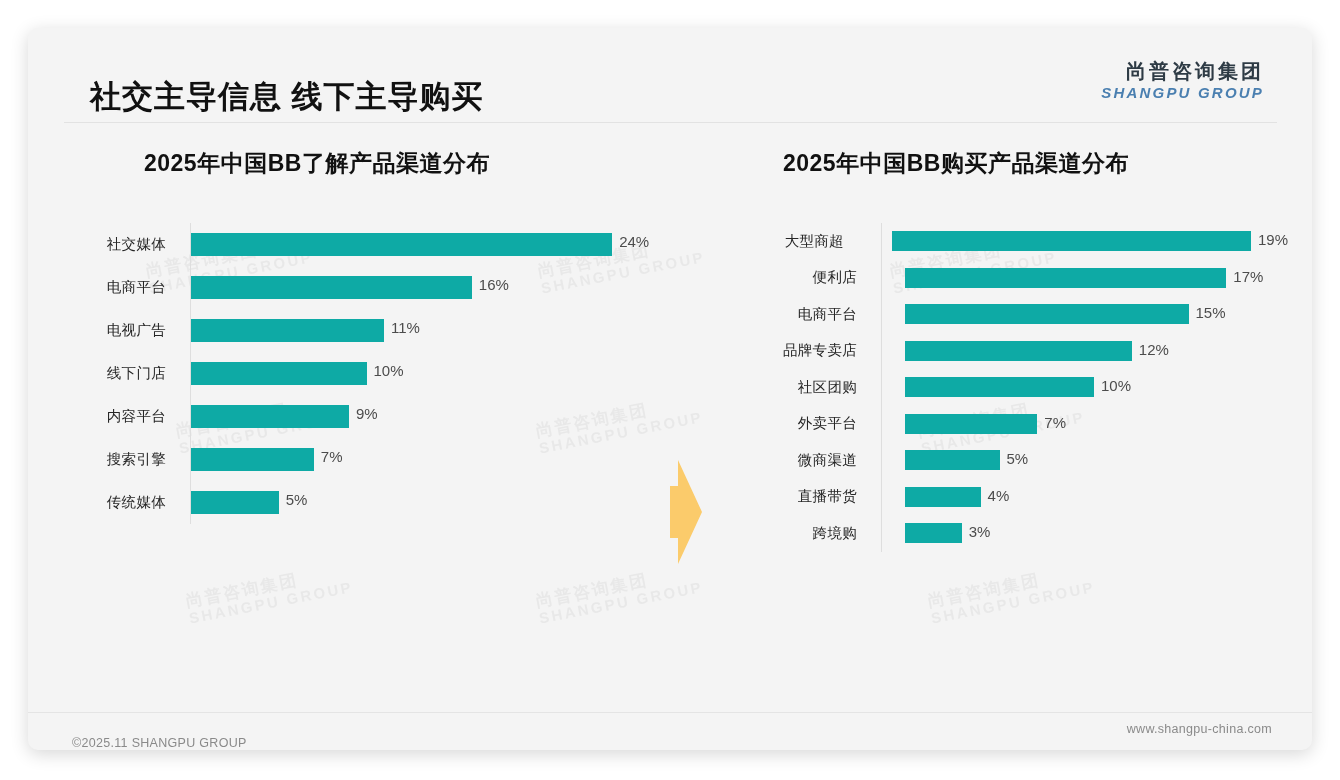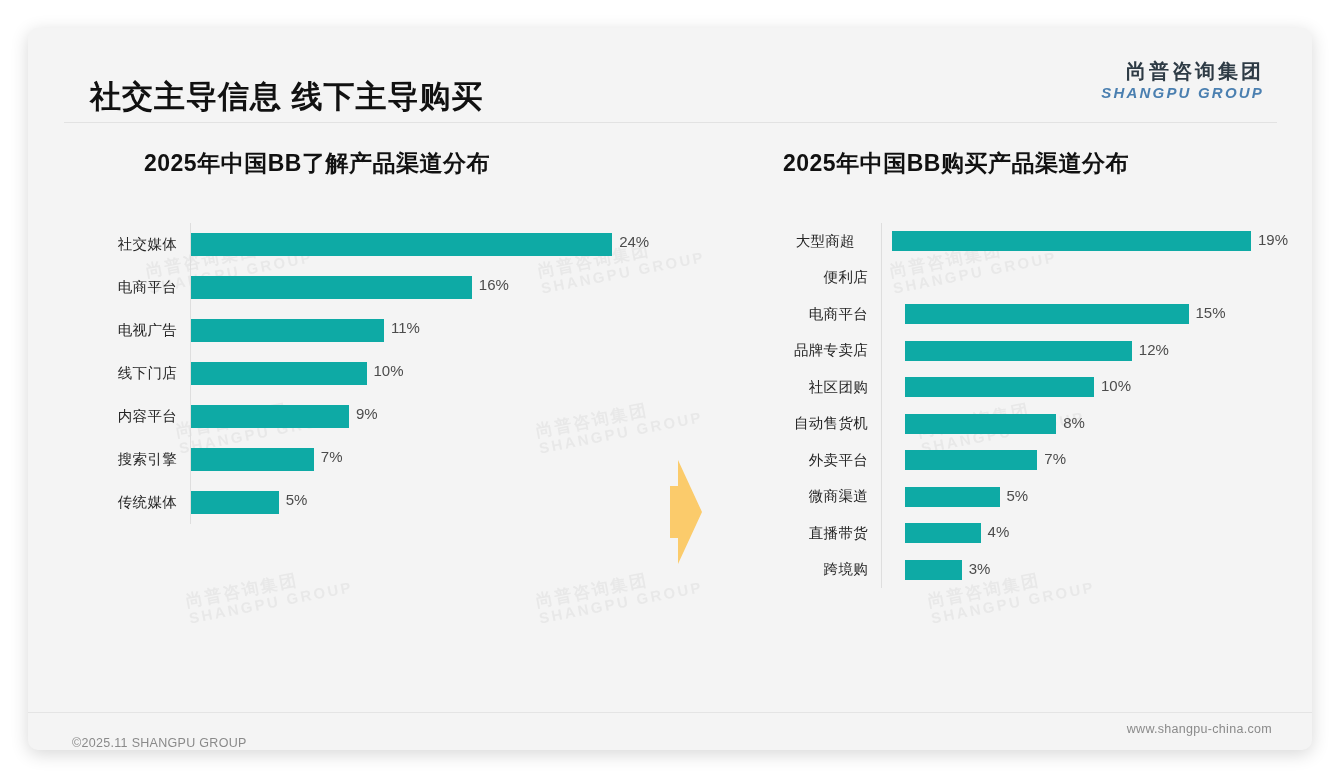--- a/index.html
+++ b/index.html
@@ -134,21 +134,21 @@
     display: flex;
     align-items: center;
     height: 43px;
   }
   .panel-right .row { height: 36.5px; gap: 23px; }
 
   .cat-label {
     font-size: 14.5px;
     color: #262626;
     text-align: right;
-    padding-right: 13px;
+    padding-right: 24px;
     white-space: nowrap;
     letter-spacing: 0.3px;
   }
   .panel-left  .cat-label { width: 122px; }
   .panel-right .cat-label { width: 153px; }
 
   .bar-wrap {
     flex: 1;
     display: flex;
     margin-left: 1px;
@@ -332,47 +332,44 @@
         <div class="axis-line"></div>
       <div class="row">
             <div class="cat-label">大型商超</div>
             <div class="bar-wrap">
               <div class="bar" style="width: 359.1px; background: rgb(14, 170, 165);"></div>
               <div class="bar-value">19%</div>
             </div>
           </div>
           <div class="row">
             <div class="cat-label">便利店</div>
+            <div class="bar-wrap">
+              <div class="bar" style="width: 321.3px; background: rgb(14, 170, 165);"></div>
+              <div class="bar-value">17%</div>
+            </div>
           </div>
           <div class="row">
             <div class="cat-label">电商平台</div>
             <div class="bar-wrap">
               <div class="bar" style="width: 283.5px; background: rgb(14, 170, 165);"></div>
               <div class="bar-value">15%</div>
             </div>
           </div>
           <div class="row">
             <div class="cat-label">品牌专卖店</div>
             <div class="bar-wrap">
               <div class="bar" style="width: 226.8px; background: rgb(14, 170, 165);"></div>
               <div class="bar-value">12%</div>
             </div>
           </div>
           <div class="row">
             <div class="cat-label">社区团购</div>
             <div class="bar-wrap">
               <div class="bar" style="width: 189px; background: rgb(14, 170, 165);"></div>
               <div class="bar-value">10%</div>
-            </div>
-          </div>
-          <div class="row">
-            <div class="cat-label">自动售货机</div>
-            <div class="bar-wrap">
-              <div class="bar" style="width: 151.2px; background: rgb(14, 170, 165);"></div>
-              <div class="bar-value">8%</div>
             </div>
           </div>
           <div class="row">
             <div class="cat-label">外卖平台</div>
             <div class="bar-wrap">
               <div class="bar" style="width: 132.3px; background: rgb(14, 170, 165);"></div>
               <div class="bar-value">7%</div>
             </div>
           </div>
           <div class="row">

